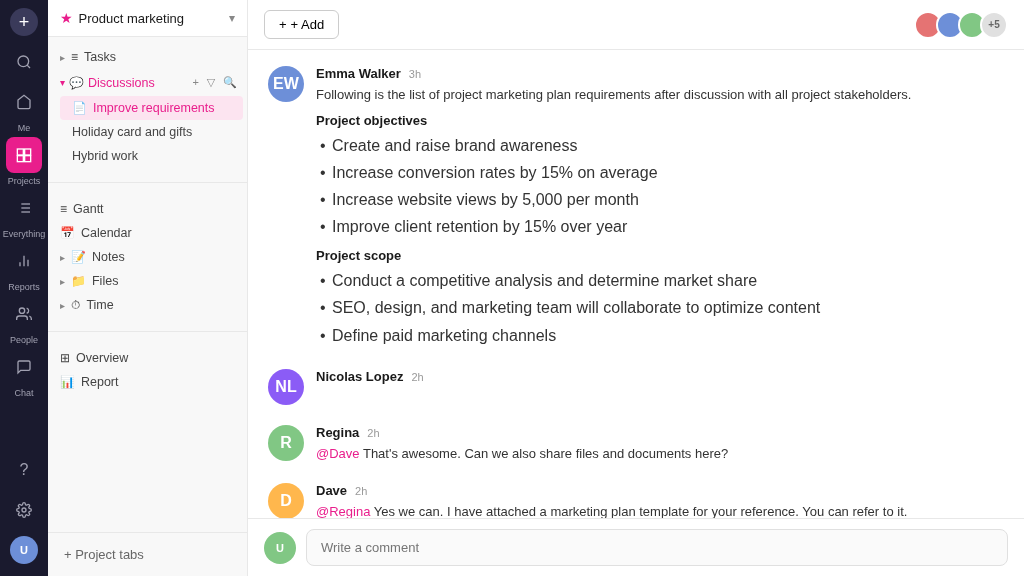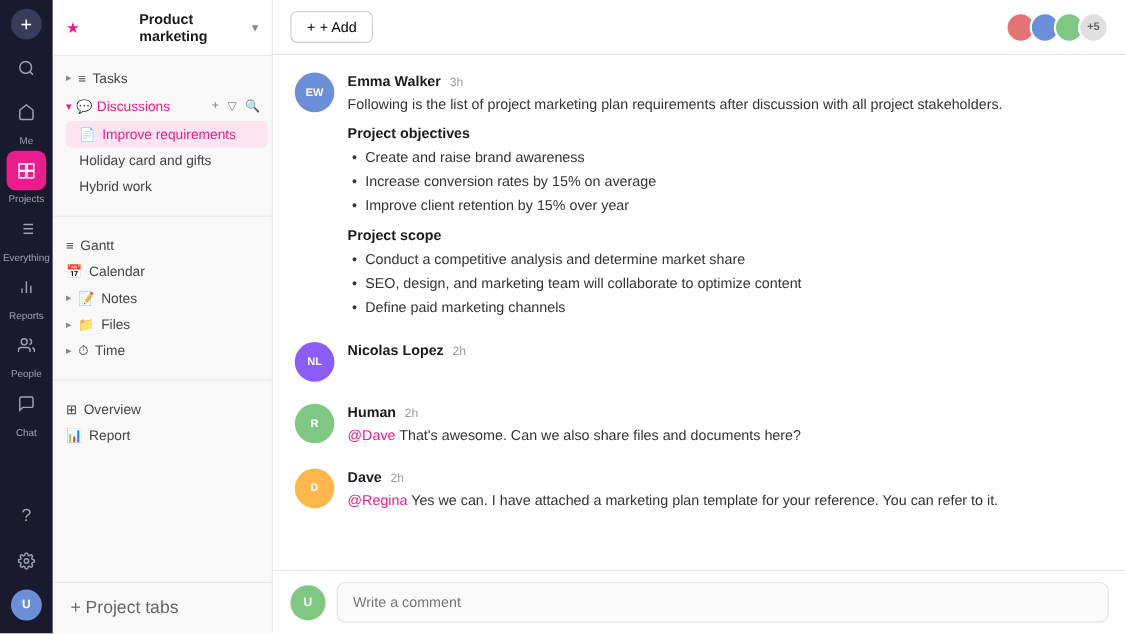--- a/index.html
+++ b/index.html
@@ -60,25 +60,24 @@
     }
     .sidebar-header {
       display: flex;
       align-items: center;
       padding: 10px 12px;
       gap: 6px;
       border-bottom: 1px solid #e8e8e8;
       background: #fff;
     }
     .sidebar-title {
-      font-weight: 700;
+      font-weight: 400;
       font-size: 13px;
       flex: 1;
       color: #1a1a1a;
-      margin-left: 48px;
     }
     .star-icon { color: #e91e8c; font-size: 14px; }
     .chevron-icon { color: #888; font-size: 12px; }
 
     .sidebar-section {
       padding: 8px 0;
     }
     .sidebar-item {
       display: flex;
       align-items: center;
@@ -116,21 +115,21 @@
     .sidebar-divider { height: 1px; background: #e8e8e8; margin: 6px 0; }
 
     .sidebar-bottom { margin-top: auto; padding: 8px; border-top: 1px solid #e8e8e8; }
     .add-tabs-btn {
       display: flex;
       align-items: flex-end;
       gap: 6px;
       padding: 6px 8px;
       cursor: pointer;
       color: #666;
-      font-size: 16px;
+      font-size: 13px;
       border-radius: 4px;
     }
 
     
     .main-content {
       flex: 1;
       display: flex;
       flex-direction: column;
       overflow: hidden;
     }
@@ -205,37 +204,37 @@
       margin-bottom: 20px;
     }
     .comment-avatar {
       width: 36px;
       height: 36px;
       border-radius: 50%;
       flex-shrink: 0;
       display: flex;
       align-items: center;
       justify-content: center;
-      font-size: 10px;
+      font-size: 16px;
       font-weight: 600;
       color: #fff;
     }
     .comment-body { flex: 1; }
     .comment-header {
       display: flex;
       align-items: baseline;
       gap: 8px;
       margin-bottom: 4px;
     }
     .comment-author { font-weight: 600; font-size: 13px; }
     .comment-time { font-size: 11px; color: #999; }
     .comment-text { font-size: 13px; color: #333; line-height: 1.5; }
     .comment-bold { font-weight: 700; margin-top: 8px; margin-bottom: 4px; }
     .comment-list { list-style: none; margin-left: 4px; }
-    .comment-list li { position: relative; padding-left: 12px; font-size: 13px; color: #333; line-height: 1.7; }
+    .comment-list li { position: relative; padding-left: 12px; font-size: 16px; color: #333; line-height: 1.7; }
     .comment-list li::before { content: '•'; position: absolute; left: 0; }
     .mention { color: #e91e8c; font-weight: 500; }
 
     
     .comment-input-area {
       padding: 10px 16px;
       border-top: 1px solid #e8e8e8;
       background: #fff;
     }
     .comment-input {
@@ -450,20 +449,21 @@
       <div class="comment-body">
         <div class="comment-header">
           <span class="comment-author">Emma Walker</span>
           <span class="comment-time">3h</span>
         </div>
         <div class="comment-text">Following is the list of project marketing plan requirements after discussion with all project stakeholders.</div>
         <div class="comment-bold">Project objectives</div>
         <ul class="comment-list">
           <li>Create and raise brand awareness</li>
           <li>Increase conversion rates by 15% on average</li>
+          <li>Increase website views by 5,000 per month</li>
           <li>Improve client retention by 15% over year</li>
         </ul>
         <div class="comment-bold">Project scope</div>
         <ul class="comment-list">
           <li>Conduct a competitive analysis and determine market share</li>
           <li>SEO, design, and marketing team will collaborate to optimize content</li>
           <li>Define paid marketing channels</li>
         </ul>
       </div>
     </div>
@@ -475,21 +475,21 @@
           <span class="comment-author">Nicolas Lopez</span>
           <span class="comment-time">2h</span>
         </div>
       </div>
     </div>
 
     <div class="comment-block">
       <div class="comment-avatar" style="background:#81c784;">R</div>
       <div class="comment-body">
         <div class="comment-header">
-          <span class="comment-author">Human</span>
+          <span class="comment-author">Regina</span>
           <span class="comment-time">2h</span>
         </div>
         <div class="comment-text">
           <span class="mention">@Dave</span>
           <span> That's awesome. Can we also share files and documents here?</span>
         </div>
       </div>
     </div>
 
     <div class="comment-block">

